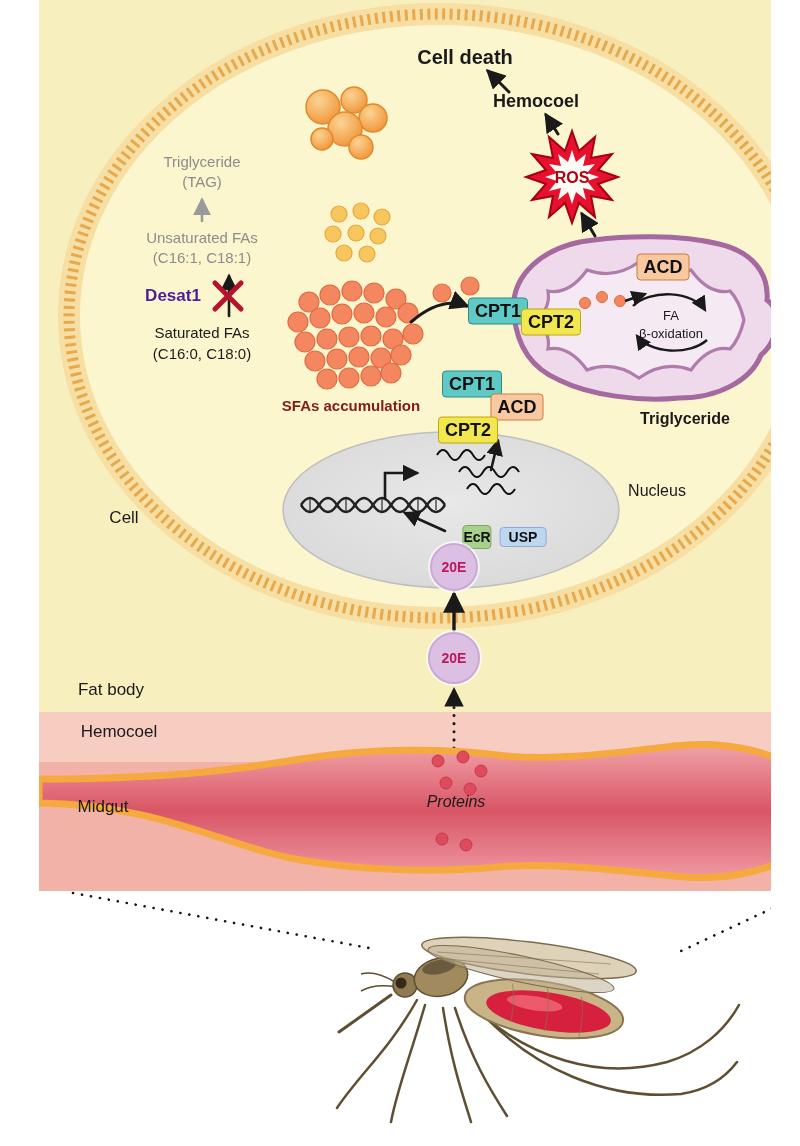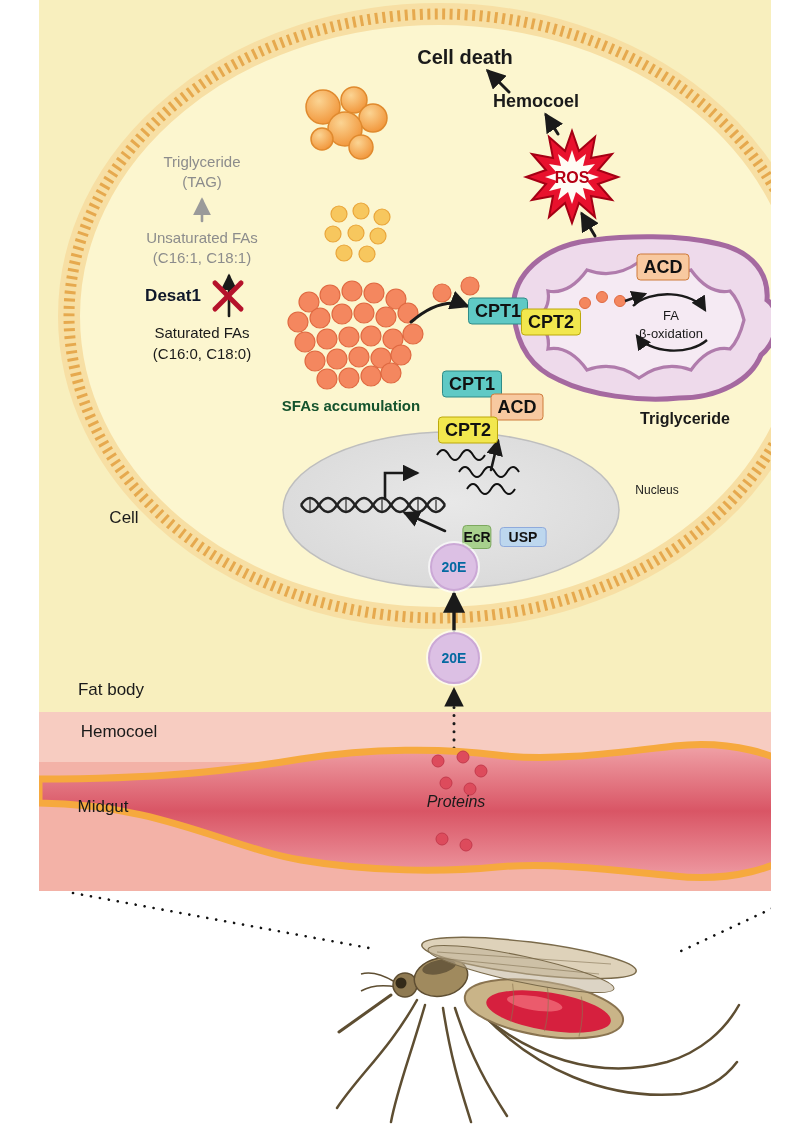--- a/index.html
+++ b/index.html
@@ -15,21 +15,21 @@
        border:1.6px solid #888;font-weight:700;font-size:18px;padding:2px 6px;
        color:#111;white-space:nowrap;}
   .tag.cpt1{background:var(--cpt1,#5FC9C5);border-color:#2E8B87;}
   .tag.cpt2{background:var(--cpt2,#F2E74E);border-color:#BCA80A;}
   .tag.acd{background:var(--acd,#F8C9A0);border-color:#CE7A3A;}
   .tag.ecr{background:var(--ecr,#A8D08D);border-color:#7DA85F;font-size:14px;padding:3px 0;}
   .tag.usp{background:var(--usp,#BDD7EE);border-color:#8FAADC;font-size:14px;padding:1px 8px;}
   .pill20e{position:absolute;transform:translate(-50%,-50%);border-radius:50%;
        background:var(--e20,#DCC0E4);border:2px solid #CBA8D6;box-shadow:0 0 0 2px #ffffffaa;
        display:flex;align-items:center;justify-content:center;font-weight:700;
-       font-size:14px;color:#0369a1;}
+       font-size:14px;color:#be185d;}
 </style>
 </head>
 <body>
 
 <div class="stage">
 
 <svg class="layer" width="800" height="1146" viewBox="0 0 800 1146">
   <defs>
     <marker id="arr" viewBox="0 0 10 10" refX="8.5" refY="5" markerWidth="6.5" markerHeight="6.5" orient="auto-start-reverse">
       <path d="M0,0 L10,5 L0,10 z" fill="#1a1a1a"></path>
@@ -234,32 +234,32 @@
 
 <div class="lbl b" style="left:426px;top:57px;font-size:20px;">Cell death</div>
 <div class="lbl b" style="left:497px;top:101px;font-size:18px;">Hemocoel</div>
 <div class="lbl b" style="left:533px;top:178px;font-size:16px;color:#B50014;">ROS</div>
 
 <div class="lbl gray" style="left:163px;top:162px;font-size:15px;">Triglyceride</div>
 <div class="lbl gray" style="left:163px;top:182px;font-size:15px;">(TAG)</div>
 <div class="lbl gray" style="left:163px;top:238px;font-size:15px;">Unsaturated FAs</div>
 <div class="lbl gray" style="left:163px;top:258px;font-size:15px;">(C16:1, C18:1)</div>
 
-<div class="lbl b red" style="left:134px;top:296px;font-size:17px;color:#0f172a;">Desat1</div>
+<div class="lbl b red" style="left:134px;top:296px;font-size:17px;color:#4c1d95;">Desat1</div>
 
 <div class="lbl" style="left:163px;top:333px;font-size:15px;">Saturated FAs</div>
 <div class="lbl" style="left:163px;top:354px;font-size:15px;">(C16:0, C18:0)</div>
 
-<div class="lbl b" style="left:312px;top:406px;font-size:15px;color:#14532d;">SFAs accumulation</div>
+<div class="lbl b" style="left:312px;top:406px;font-size:15px;color:#7f1d1d;">SFAs accumulation</div>
 
 <div class="lbl" style="left:632px;top:316px;font-size:13px;">FA</div>
 <div class="lbl" style="left:632px;top:334px;font-size:13px;">β-oxidation</div>
 
 <div class="lbl b" style="left:646px;top:419px;font-size:16px;">Triglyceride</div>
-<div class="lbl" style="left:618px;top:491px;font-size:12px;">Nucleus</div>
+<div class="lbl" style="left:618px;top:491px;font-size:16px;">Nucleus</div>
 <div class="lbl" style="left:85px;top:518px;font-size:17px;">Cell</div>
 <div class="lbl" style="left:72px;top:690px;font-size:17px;">Fat body</div>
 <div class="lbl" style="left:80px;top:732px;font-size:17px;">Hemocoel</div>
 <div class="lbl" style="left:64px;top:807px;font-size:17px;">Midgut</div>
 <div class="lbl" style="left:417px;top:802px;font-size:16px;font-style:italic;">Proteins</div>
 
 <div class="tag cpt1" style="left:459px;top:311px;">CPT1</div>
 <div class="tag cpt2" style="left:512px;top:322px;">CPT2</div>
 <div class="tag acd" style="left:624px;top:267px;">ACD</div>
 

